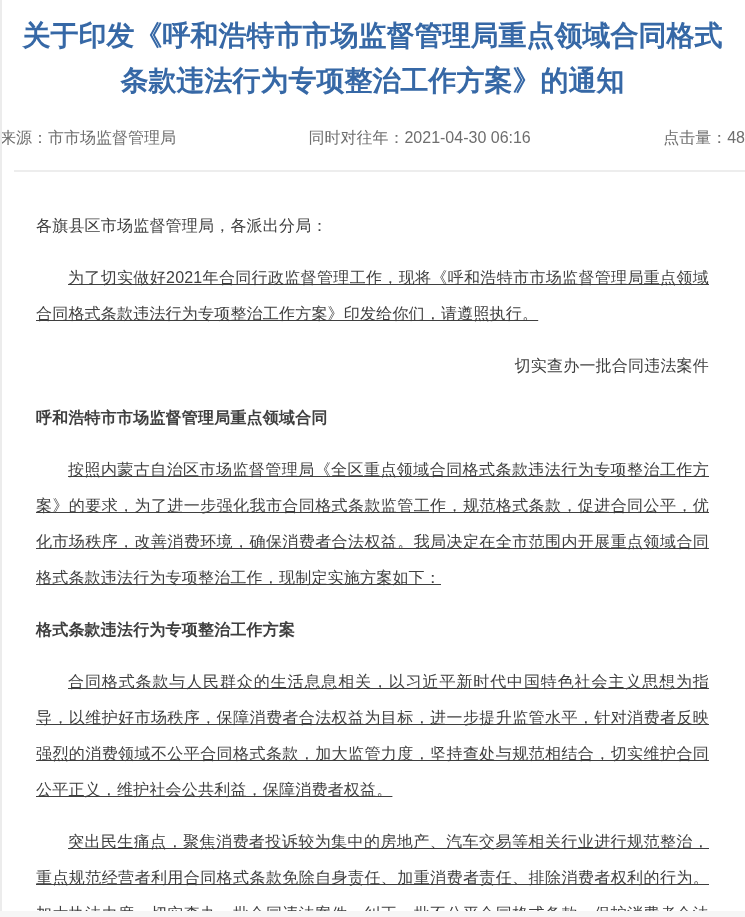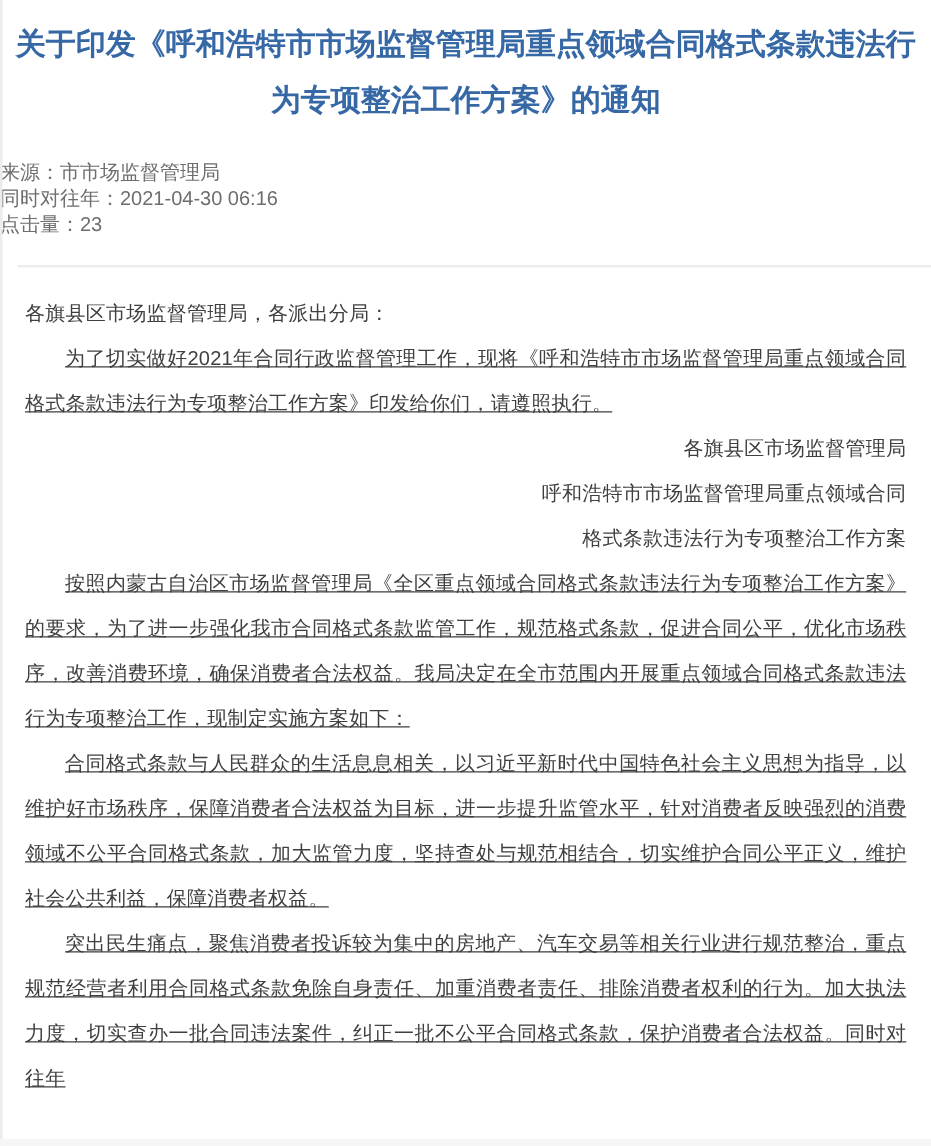--- a/index.html
+++ b/index.html
@@ -16,82 +16,82 @@
     overflow:hidden;
     font-family:"Liberation Sans","DejaVu Sans",sans-serif;
   }
   .left-edge{
     position:absolute;left:0;top:0;bottom:0;width:2px;
     background:#ececec;
   }
   .page{padding-top:13px;}
   .article-title{
     margin:0 10px;
-    font-size:24px;
+    font-size:28px;
     line-height:45px;
     font-weight:bold;
     color:var(--title-color);
     text-align:center;
   }
   .meta{
     margin-top:25px;
     display:flex;
     justify-content:space-between;
+    gap:34px;
     font-size:16px;
     color:var(--meta-color);
     white-space:nowrap;
-    flex-direction:column;
   }
   .meta span{display:inline;}
   .divider{
     margin:21px 0 0 14px;
     border-top:2px solid #ededed;
     height:0;
   }
   .content{
     padding:20px 20px 0 20px;
     font-size:16px;
     line-height:36px;
     color:var(--body-color);
     letter-spacing:0.2px;
   }
-  .para{margin:0;}
+  .para{margin:16px;}
   .align-left{text-align:left;}
   .align-right{text-align:right;}
-  .align-center{text-align:right;}
+  .align-center{text-align:left;font-weight:bold;}
   .align-justify{text-align:justify;}
   .indent{text-indent:2em;text-decoration:underline;}
   .bottom-strip{
     position:absolute;left:0;right:0;bottom:0;height:6px;
     background:#f6f6f6;
   }
 </style>
 </head>
 <body>
 
 <div class="left-edge"></div>
 
 <div class="page">
 
   <h1 class="article-title">关于印发《呼和浩特市市场监督管理局重点领域合同格式条款违法行为专项整治工作方案》的通知</h1>
 
   <div class="meta">
     <span><span>来源：</span><span>市市场监督管理局</span></span>
     <span><span>同时对往年：</span><span>2021-04-30 06:16</span></span>
-    <span><span>点击量：</span><span>23</span></span>
+    <span><span>点击量：</span><span>48</span></span>
   </div>
 
   <div class="divider"></div>
 
   <div class="content">
       <p class="para align-left">各旗县区市场监督管理局，各派出分局：</p>
       <p class="para align-justify indent">为了切实做好2021年合同行政监督管理工作，现将《呼和浩特市市场监督管理局重点领域合同格式条款违法行为专项整治工作方案》印发给你们，请遵照执行。</p>
-      <p class="para align-right">各旗县区市场监督管理局</p>
+      <p class="para align-right">切实查办一批合同违法案件</p>
       <p class="para align-center">呼和浩特市市场监督管理局重点领域合同</p>
+      <p class="para align-justify indent">按照内蒙古自治区市场监督管理局《全区重点领域合同格式条款违法行为专项整治工作方案》的要求，为了进一步强化我市合同格式条款监管工作，规范格式条款，促进合同公平，优化市场秩序，改善消费环境，确保消费者合法权益。我局决定在全市范围内开展重点领域合同格式条款违法行为专项整治工作，现制定实施方案如下：</p>
       <p class="para align-center">格式条款违法行为专项整治工作方案</p>
-      <p class="para align-justify indent">按照内蒙古自治区市场监督管理局《全区重点领域合同格式条款违法行为专项整治工作方案》的要求，为了进一步强化我市合同格式条款监管工作，规范格式条款，促进合同公平，优化市场秩序，改善消费环境，确保消费者合法权益。我局决定在全市范围内开展重点领域合同格式条款违法行为专项整治工作，现制定实施方案如下：</p>
       <p class="para align-justify indent">合同格式条款与人民群众的生活息息相关，以习近平新时代中国特色社会主义思想为指导，以维护好市场秩序，保障消费者合法权益为目标，进一步提升监管水平，针对消费者反映强烈的消费领域不公平合同格式条款，加大监管力度，坚持查处与规范相结合，切实维护合同公平正义，维护社会公共利益，保障消费者权益。</p>
       <p class="para align-justify indent">突出民生痛点，聚焦消费者投诉较为集中的房地产、汽车交易等相关行业进行规范整治，重点规范经营者利用合同格式条款免除自身责任、加重消费者责任、排除消费者权利的行为。加大执法力度，切实查办一批合同违法案件，纠正一批不公平合同格式条款，保护消费者合法权益。同时对往年</p>
     </div>
 
 </div>
 
 <div class="bottom-strip"></div>
 
 </body></html>

